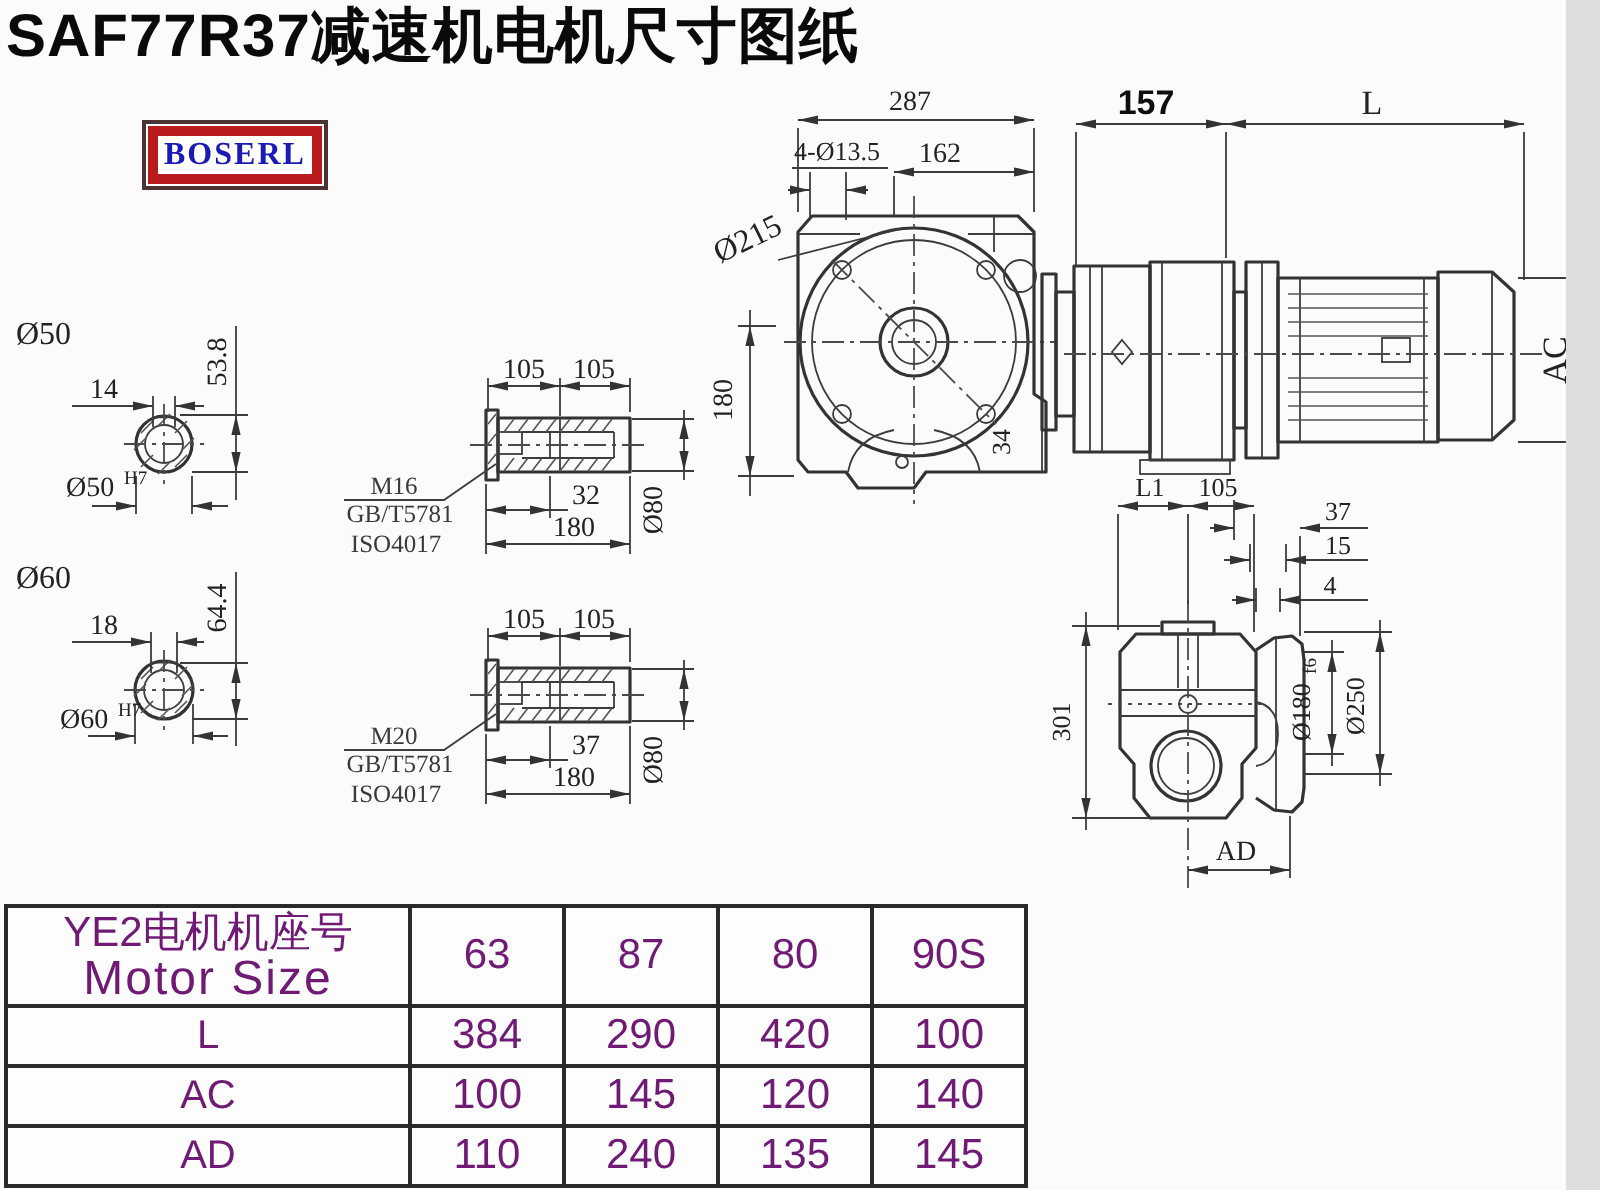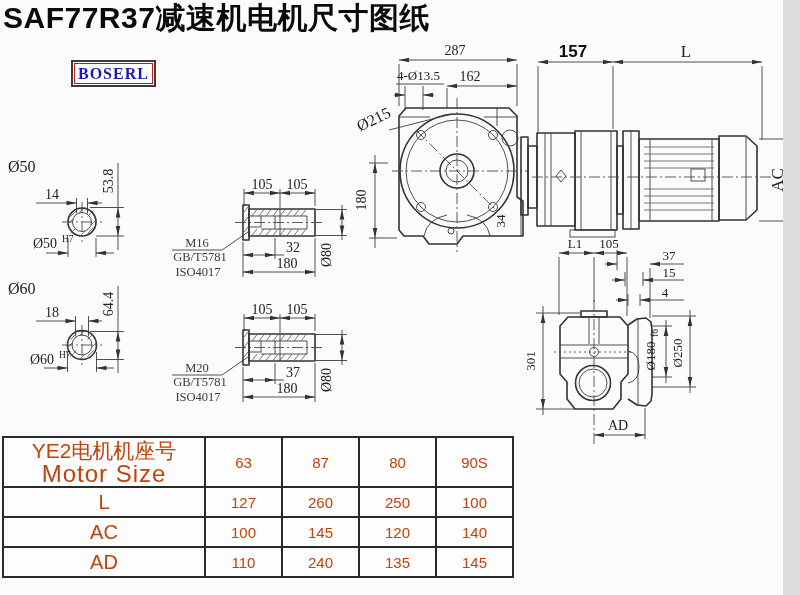--- a/index.html
+++ b/index.html
@@ -1,41 +1,41 @@
 <!DOCTYPE html>
 <html><head>
 <meta charset="utf-8">
 <style>
   html,body{margin:0;padding:0;background:#ddd;}
   .page{position:relative;width:783px;height:595px;background:#fbfbfb;overflow:hidden;
         font-family:"Liberation Sans",sans-serif;}
   .title{position:absolute;left:3px;top:-2px;font-size:30px;font-weight:bold;color:#0a0a0a;
          font-family:"Liberation Sans",sans-serif;letter-spacing:0.5px;}
   .logo{position:absolute;left:71px;top:60px;border:2px solid #4a3434;background:#fff;padding:1px;}
-  .logo-inner{border:1px solid #b91c1c;padding:0 3px;font-family:"Liberation Serif",serif;
+  .logo-inner{border:5px solid #b91c1c;padding:0 3px;font-family:"Liberation Serif",serif;
               font-weight:bold;font-size:16px;color:#1a1ab4;letter-spacing:1px;line-height:19px;}
   svg.draw{position:absolute;left:0;top:0;}
   svg .ln{stroke:#333;stroke-width:1.6;fill:none;stroke-linejoin:round;}
   svg .lt{stroke:#3c3c3c;stroke-width:0.9;fill:none;}
   svg .hl{stroke:#555;stroke-width:0.8;fill:none;}
   svg .cl{stroke:#4a4a4a;stroke-width:0.9;fill:none;stroke-dasharray:11 3 2 3;}
   svg .dot{stroke:#4a4a4a;stroke-width:0.9;fill:none;stroke-dasharray:2 3;}
   svg text{fill:#222;}
   .d{font:14px "Liberation Serif",serif;}
   .ds{font:13px "Liberation Serif",serif;}
   .dl{font:16px "Liberation Serif",serif;}
   .dxl{font:17px "Liberation Serif",serif;}
   .db{font:bold 17px "Liberation Sans",sans-serif;fill:#0d0d0d;}
   .sup{font:9.5px "Liberation Serif",serif;}
   .note{font:12.5px "Liberation Serif",serif;fill:#3a3a3a;}
-  .size-table{position:absolute;left:2px;top:436px;border-collapse:collapse;table-layout:fixed;color:#c2410c;}
+  .size-table{position:absolute;left:2px;top:452px;border-collapse:collapse;table-layout:fixed;color:#701a75;}
   .size-table th,.size-table td{border:2px solid #2a2a2a;text-align:center;vertical-align:middle;
       padding:0;font-weight:normal;background:#fdfdfd;}
   .size-table .lab{width:200px;}
-  .size-table .num{width:75px;font-size:15px;margin-top:12px;}
+  .size-table .num{width:75px;font-size:21px;margin-top:12px;}
   .size-table tr{height:30px;}
   .size-table tr.hdr{height:50px;}
   .hdr-cn{font-size:21px;display:block;line-height:24px;}
   .hdr-en{font-family:Liberation Sans, sans-serif;font-size:24px;display:block;line-height:22px;letter-spacing:1px;}
   .rowlab{font-size:20px;}
 </style>
 </head>
 <body>
 
 <div class="page">
@@ -312,23 +312,23 @@
         <span class="hdr-cn">YE2电机机座号</span>
         <span class="hdr-en">Motor Size</span>
       </th>
       <th class="num">63</th>
       <th class="num">87</th>
       <th class="num">80</th>
       <th class="num">90S</th>
     </tr>
     <tr>
       <td class="lab rowlab">L</td>
-      <td class="num">127</td>
-      <td class="num">260</td>
-      <td class="num">250</td>
+      <td class="num">384</td>
+      <td class="num">290</td>
+      <td class="num">420</td>
       <td class="num">100</td>
     </tr>
     <tr>
       <td class="lab rowlab">AC</td>
       <td class="num">100</td>
       <td class="num">145</td>
       <td class="num">120</td>
       <td class="num">140</td>
     </tr>
     <tr>

